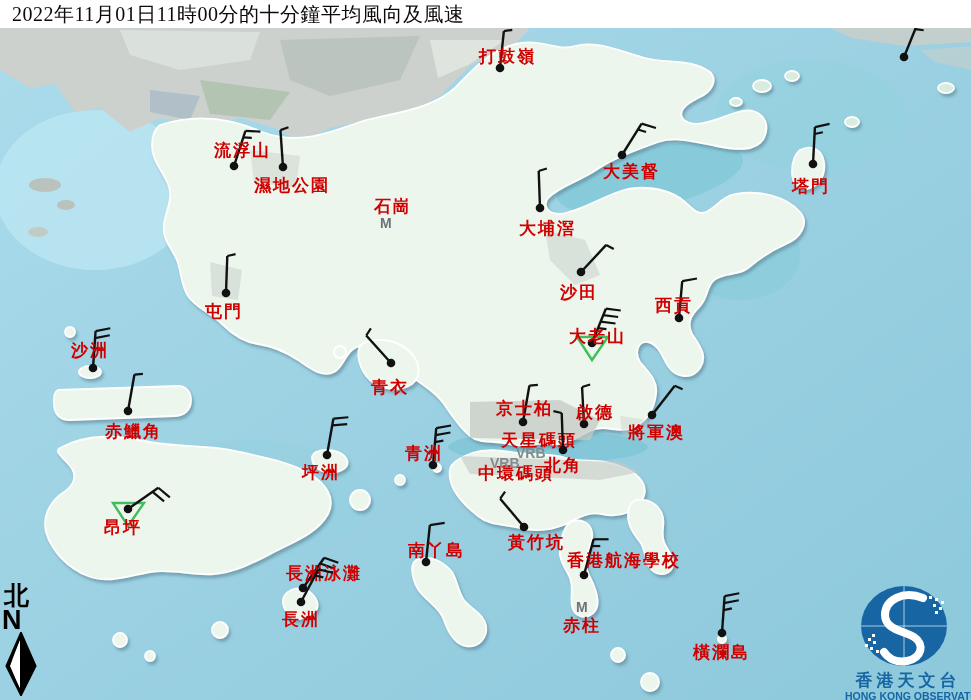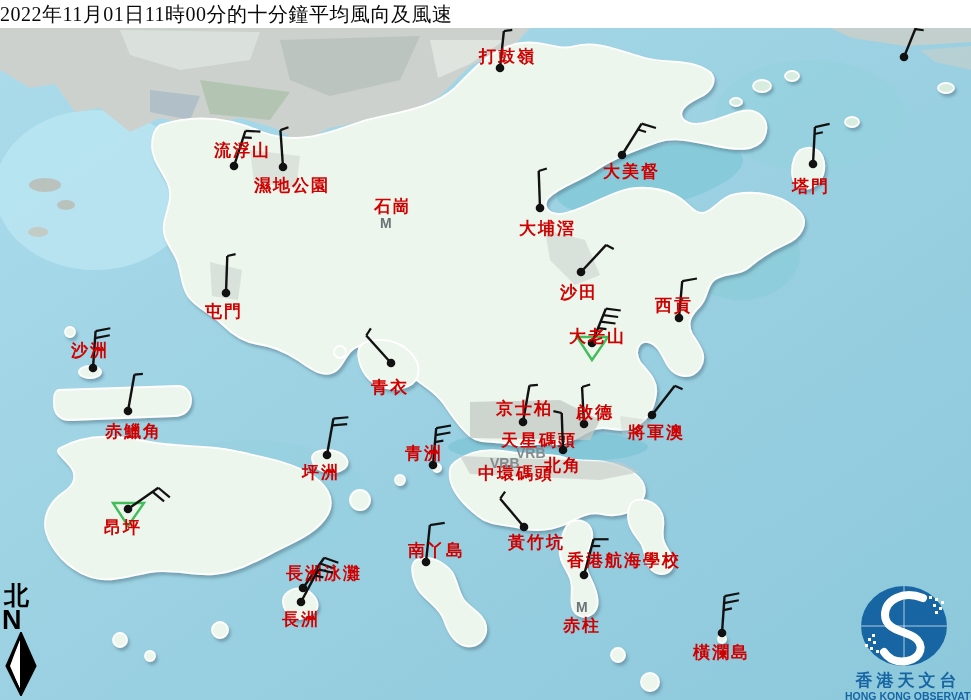--- a/index.html
+++ b/index.html
@@ -1,21 +1,21 @@
 <!DOCTYPE html>
 <html lang="zh"><head>
 <meta charset="utf-8">
 <style>
   html,body{margin:0;padding:0;background:#dfe?}
   body{margin:0;font-family:"Liberation Sans","DejaVu Sans",sans-serif;}
   .stage{position:relative;width:971px;height:700px;overflow:hidden;background:#9dd2e3;}
   .titlebar{position:absolute;left:0;top:0;width:971px;height:28px;background:#ffffff;z-index:30;
             display:flex;align-items:center;}
   .titlebar .title{font-family:"Liberation Serif","DejaVu Serif",serif;font-size:20px;color:#0a0a0a;
-            padding-left:0;letter-spacing:0.5px;white-space:nowrap;}
+            padding-left:12px;letter-spacing:0.5px;white-space:nowrap;}
   svg text.stn-label{font-family:"Liberation Serif","DejaVu Serif",serif;font-size:17px;font-weight:bold;
             fill:#cf0000;letter-spacing:2px;}
   svg text.status-m{font-family:"Liberation Sans","DejaVu Sans",sans-serif;font-size:14px;font-weight:bold;fill:#6c7276;}
   svg text.status-vrb{font-family:"Liberation Sans","DejaVu Sans",sans-serif;font-size:14px;font-weight:bold;fill:#848b8f;}
   .north{position:absolute;left:2px;top:584px;z-index:25;width:40px;text-align:left;}
   .north .hanzi{font-family:"Liberation Serif","DejaVu Serif",serif;font-size:25px;font-weight:bold;color:#000;line-height:24px;margin-left:2px;}
   .north .nletter{font-family:"Liberation Sans","DejaVu Sans",sans-serif;font-size:27px;font-weight:900;color:#000;line-height:24px;margin-left:0px;}
   .hko-logo{position:absolute;left:845px;top:584px;width:126px;height:116px;z-index:25;text-align:center;}
   .hko-logo .zh{font-family:"Liberation Serif","DejaVu Serif",serif;font-size:17px;font-weight:bold;color:#1766a3;letter-spacing:4px;line-height:18px;}
   .hko-logo .en{font-family:"Liberation Sans","DejaVu Sans",sans-serif;font-size:10.5px;font-weight:bold;color:#1766a3;letter-spacing:0px;line-height:12px;white-space:nowrap;}

